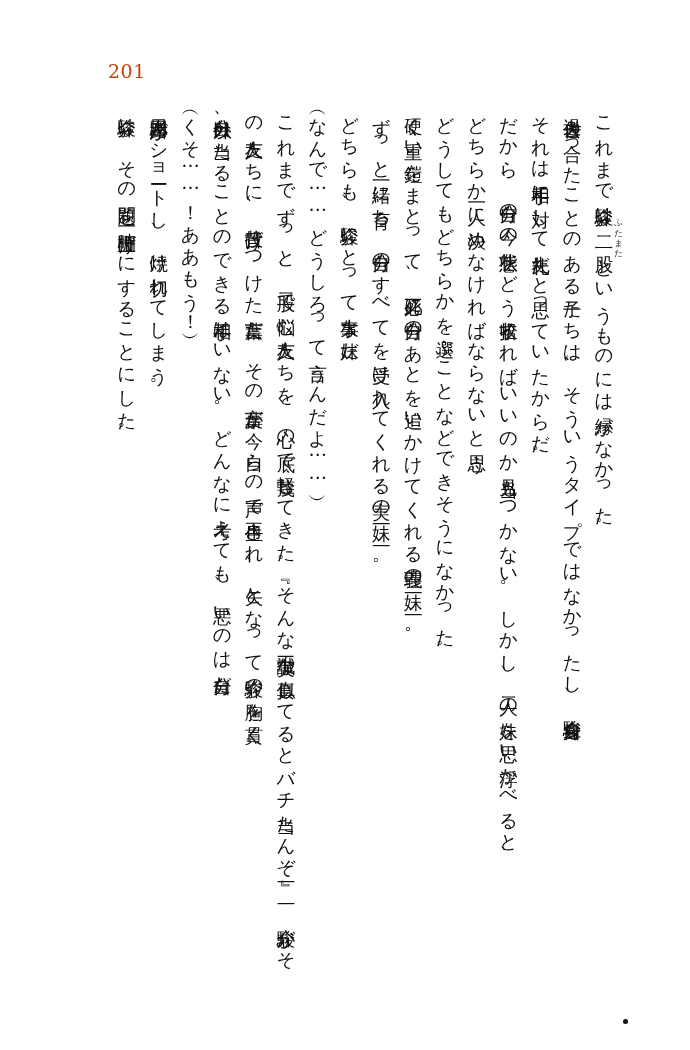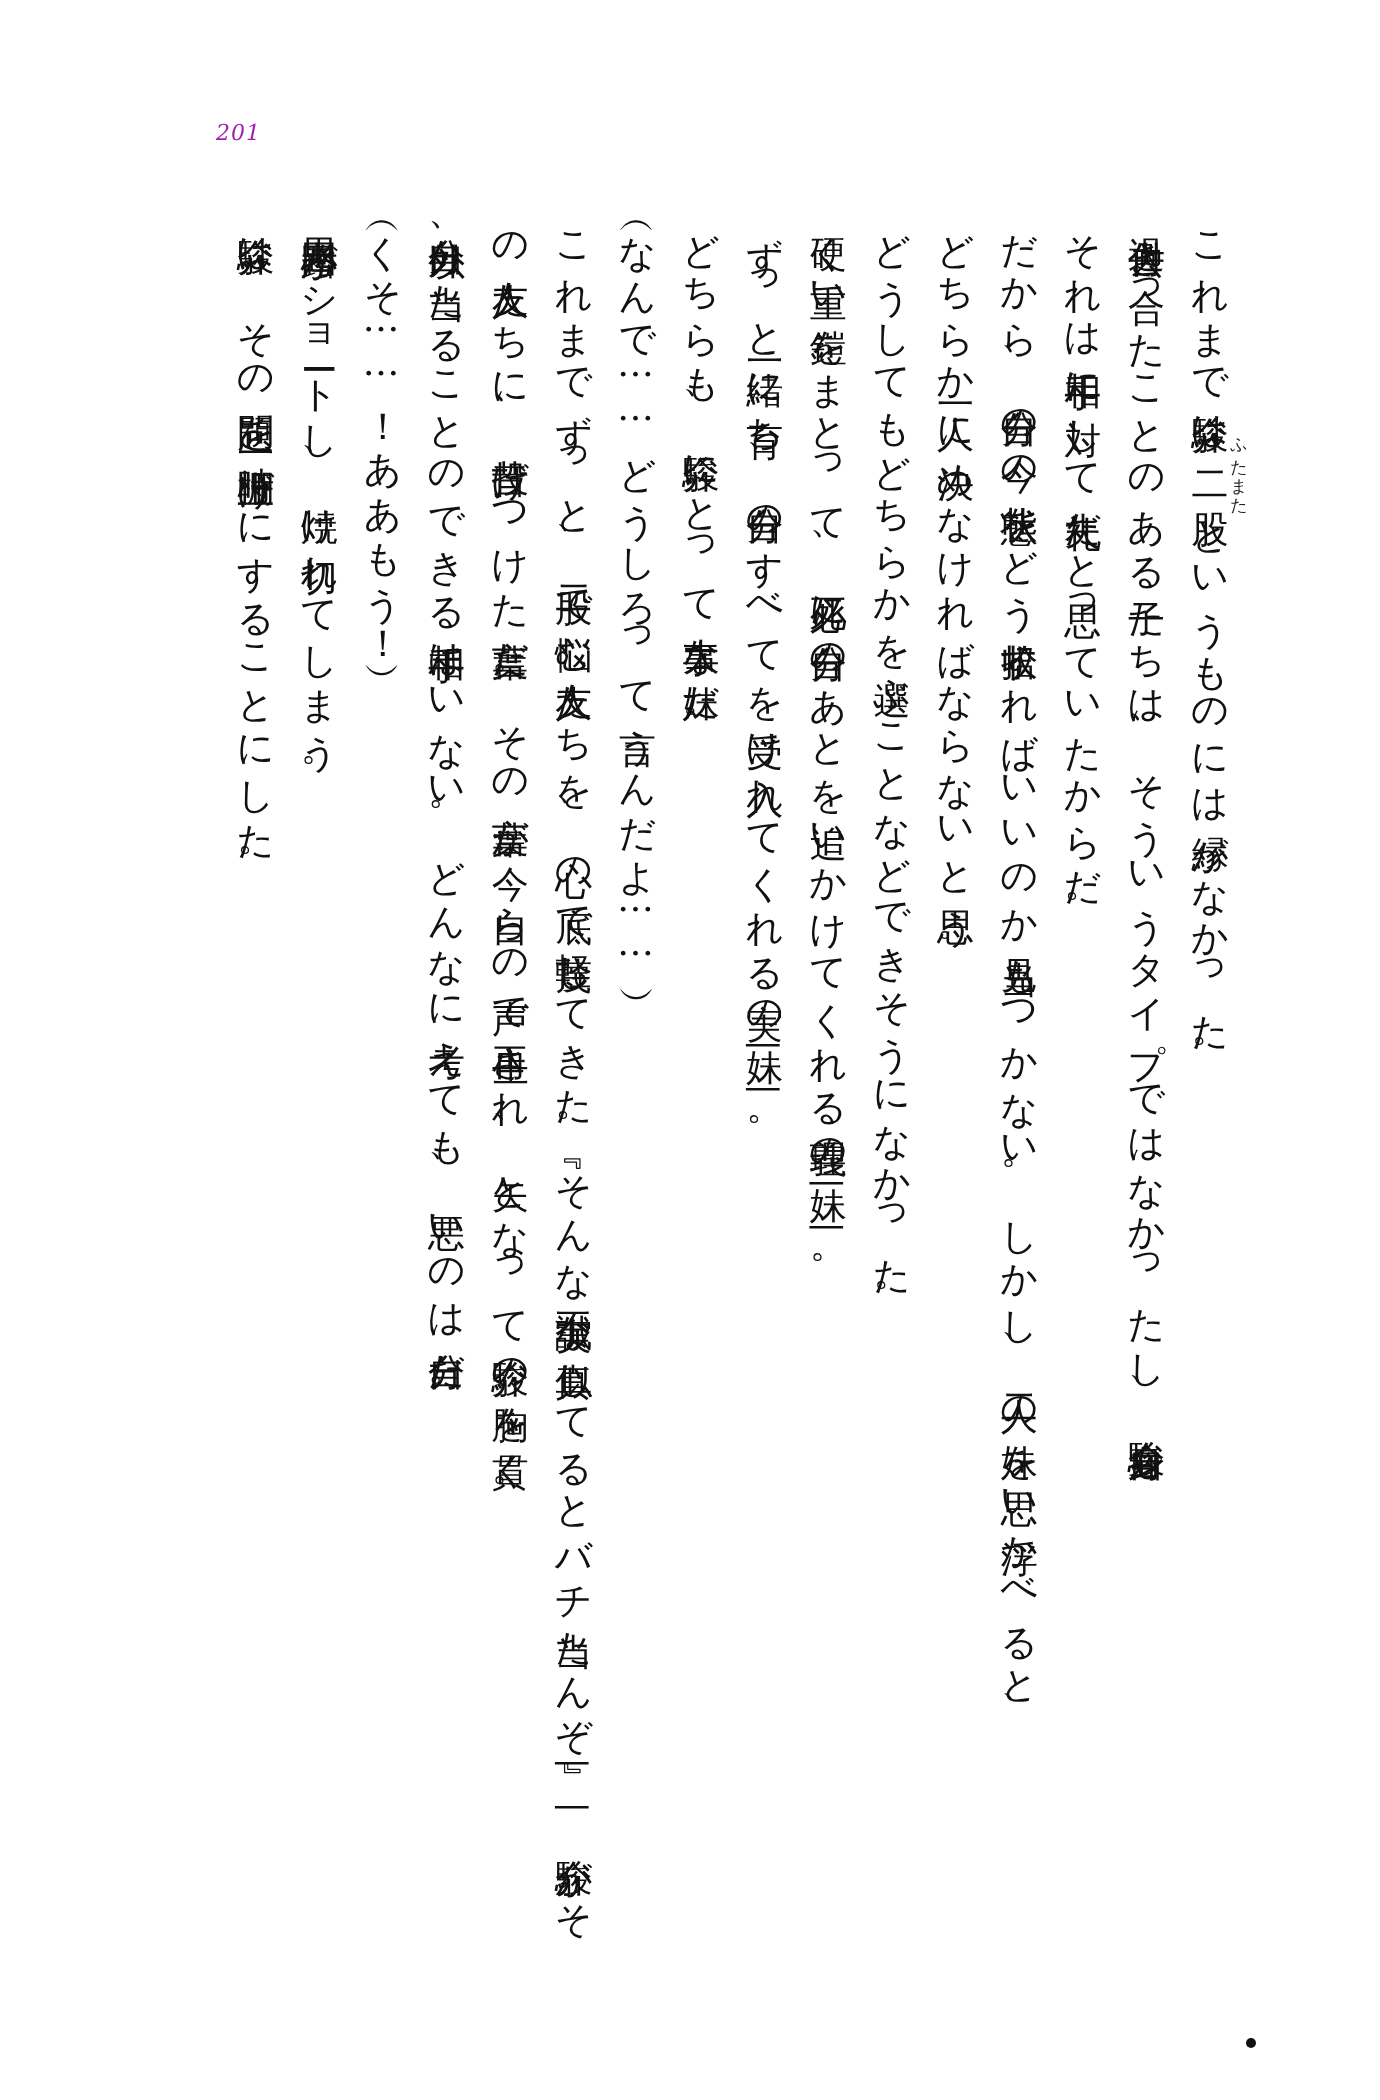--- a/index.html
+++ b/index.html
@@ -21,24 +21,23 @@
     height: 1050px;
     background: #ffffff;
     box-sizing: border-box;
   }
 
   
   .page-number {
     position: absolute;
     top: 60px;
     left: 108px;
-    font-size: 11px;
-    font-style: italic;
+    font-size: 19px;
     font-family: "DejaVu Serif", "Liberation Serif", serif;
-    color: #a21caf;
+    color: #c2410c;
     letter-spacing: 0.5px;
   }
 
   
   .text-block {
     position: absolute;
     top: 104px;
     right: 66px;
     height: 860px;
     width: 560px;

